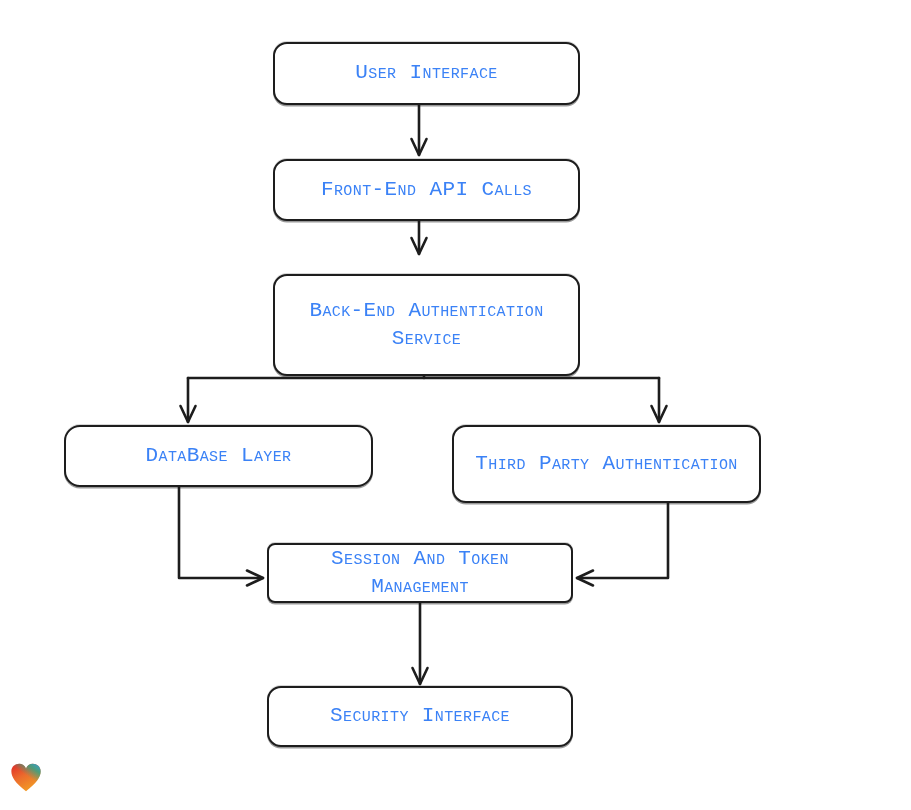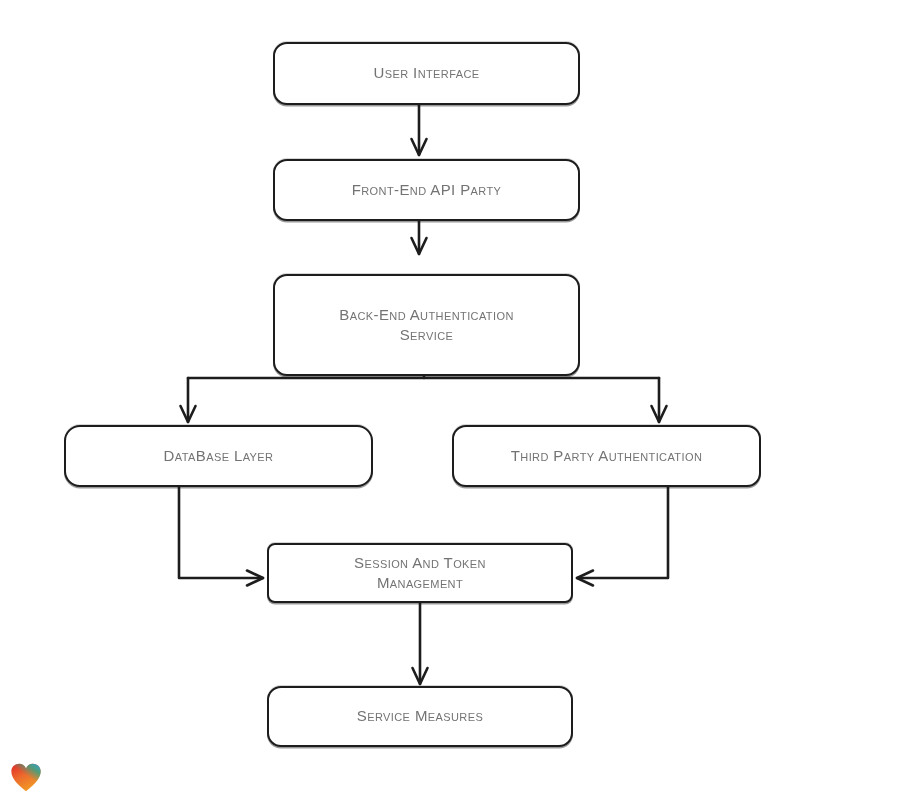--- a/index.html
+++ b/index.html
@@ -31,33 +31,34 @@
     background: #ffffff;
     border: 2.8px solid #1d1d1d;
     border-radius: 14px;
     display: flex;
     align-items: center;
     justify-content: center;
     text-align: center;
     box-shadow: 0 1.5px 0 rgba(29,29,29,0.45), 0 -1px 0 rgba(29,29,29,0.18);
   }
   .node-label {
-    font-size: 15px;
+    font-size: 21px;
     font-variant: small-caps;
     letter-spacing: 0.4px;
-    color: #737373;
+    color: #3b82f6;
     white-space: pre-line;
     line-height: 1.35;
     padding: 0 14px;
+    font-family: Liberation Mono, monospace;
   }
   #node-user-interface        { left: 273px; top: 42px;  width: 307px; height: 63px; }
   #node-front-end-api-calls   { left: 273px; top: 159px; width: 307px; height: 62px; }
   #node-back-end-auth-service { left: 273px; top: 274px; width: 307px; height: 102px; }
   #node-database-layer        { left: 64px;  top: 425px; width: 309px; height: 62px; border-radius: 16px; }
-  #node-third-party-auth      { left: 452px; top: 425px; width: 309px; height: 62px; }
+  #node-third-party-auth      { left: 452px; top: 425px; width: 309px; height: 78px; }
   #node-session-token-mgmt    { left: 267px; top: 543px; width: 306px; height: 60px; border-radius: 8px; }
   #node-security-measures     { left: 267px; top: 686px; width: 306px; height: 61px; }
 
   .watermark {
     position: absolute;
     left: 9px;
     top: 761px;
     width: 34px;
     height: 33px;
   }
@@ -104,21 +105,21 @@
       <path d="M420 603 L420 684"></path>
       <path d="M412.5 668 L420 684 L427.5 668"></path>
     </g>
   </svg>
 
   <div class="node" id="node-user-interface">
     <span class="node-label">User Interface</span>
   </div>
 
   <div class="node" id="node-front-end-api-calls">
-    <span class="node-label">Front-End API Party</span>
+    <span class="node-label">Front-End API Calls</span>
   </div>
 
   <div class="node" id="node-back-end-auth-service">
     <span class="node-label">Back-End Authentication
 Service</span>
   </div>
 
   <div class="node" id="node-database-layer">
     <span class="node-label">DataBase Layer</span>
   </div>
@@ -126,21 +127,21 @@
   <div class="node" id="node-third-party-auth">
     <span class="node-label">Third Party Authentication</span>
   </div>
 
   <div class="node" id="node-session-token-mgmt">
     <span class="node-label">Session And Token
 Management</span>
   </div>
 
   <div class="node" id="node-security-measures">
-    <span class="node-label">Service Measures</span>
+    <span class="node-label">Security Interface</span>
   </div>
 
   <div class="watermark">
     <svg width="34" height="33" viewBox="0 0 36 34">
       <defs>
         <linearGradient id="heart-base" x1="0%" y1="0%" x2="55%" y2="100%">
           <stop offset="0%" stop-color="#e02828"></stop>
           <stop offset="50%" stop-color="#ec6b2d"></stop>
           <stop offset="100%" stop-color="#f29a25"></stop>
         </linearGradient>

